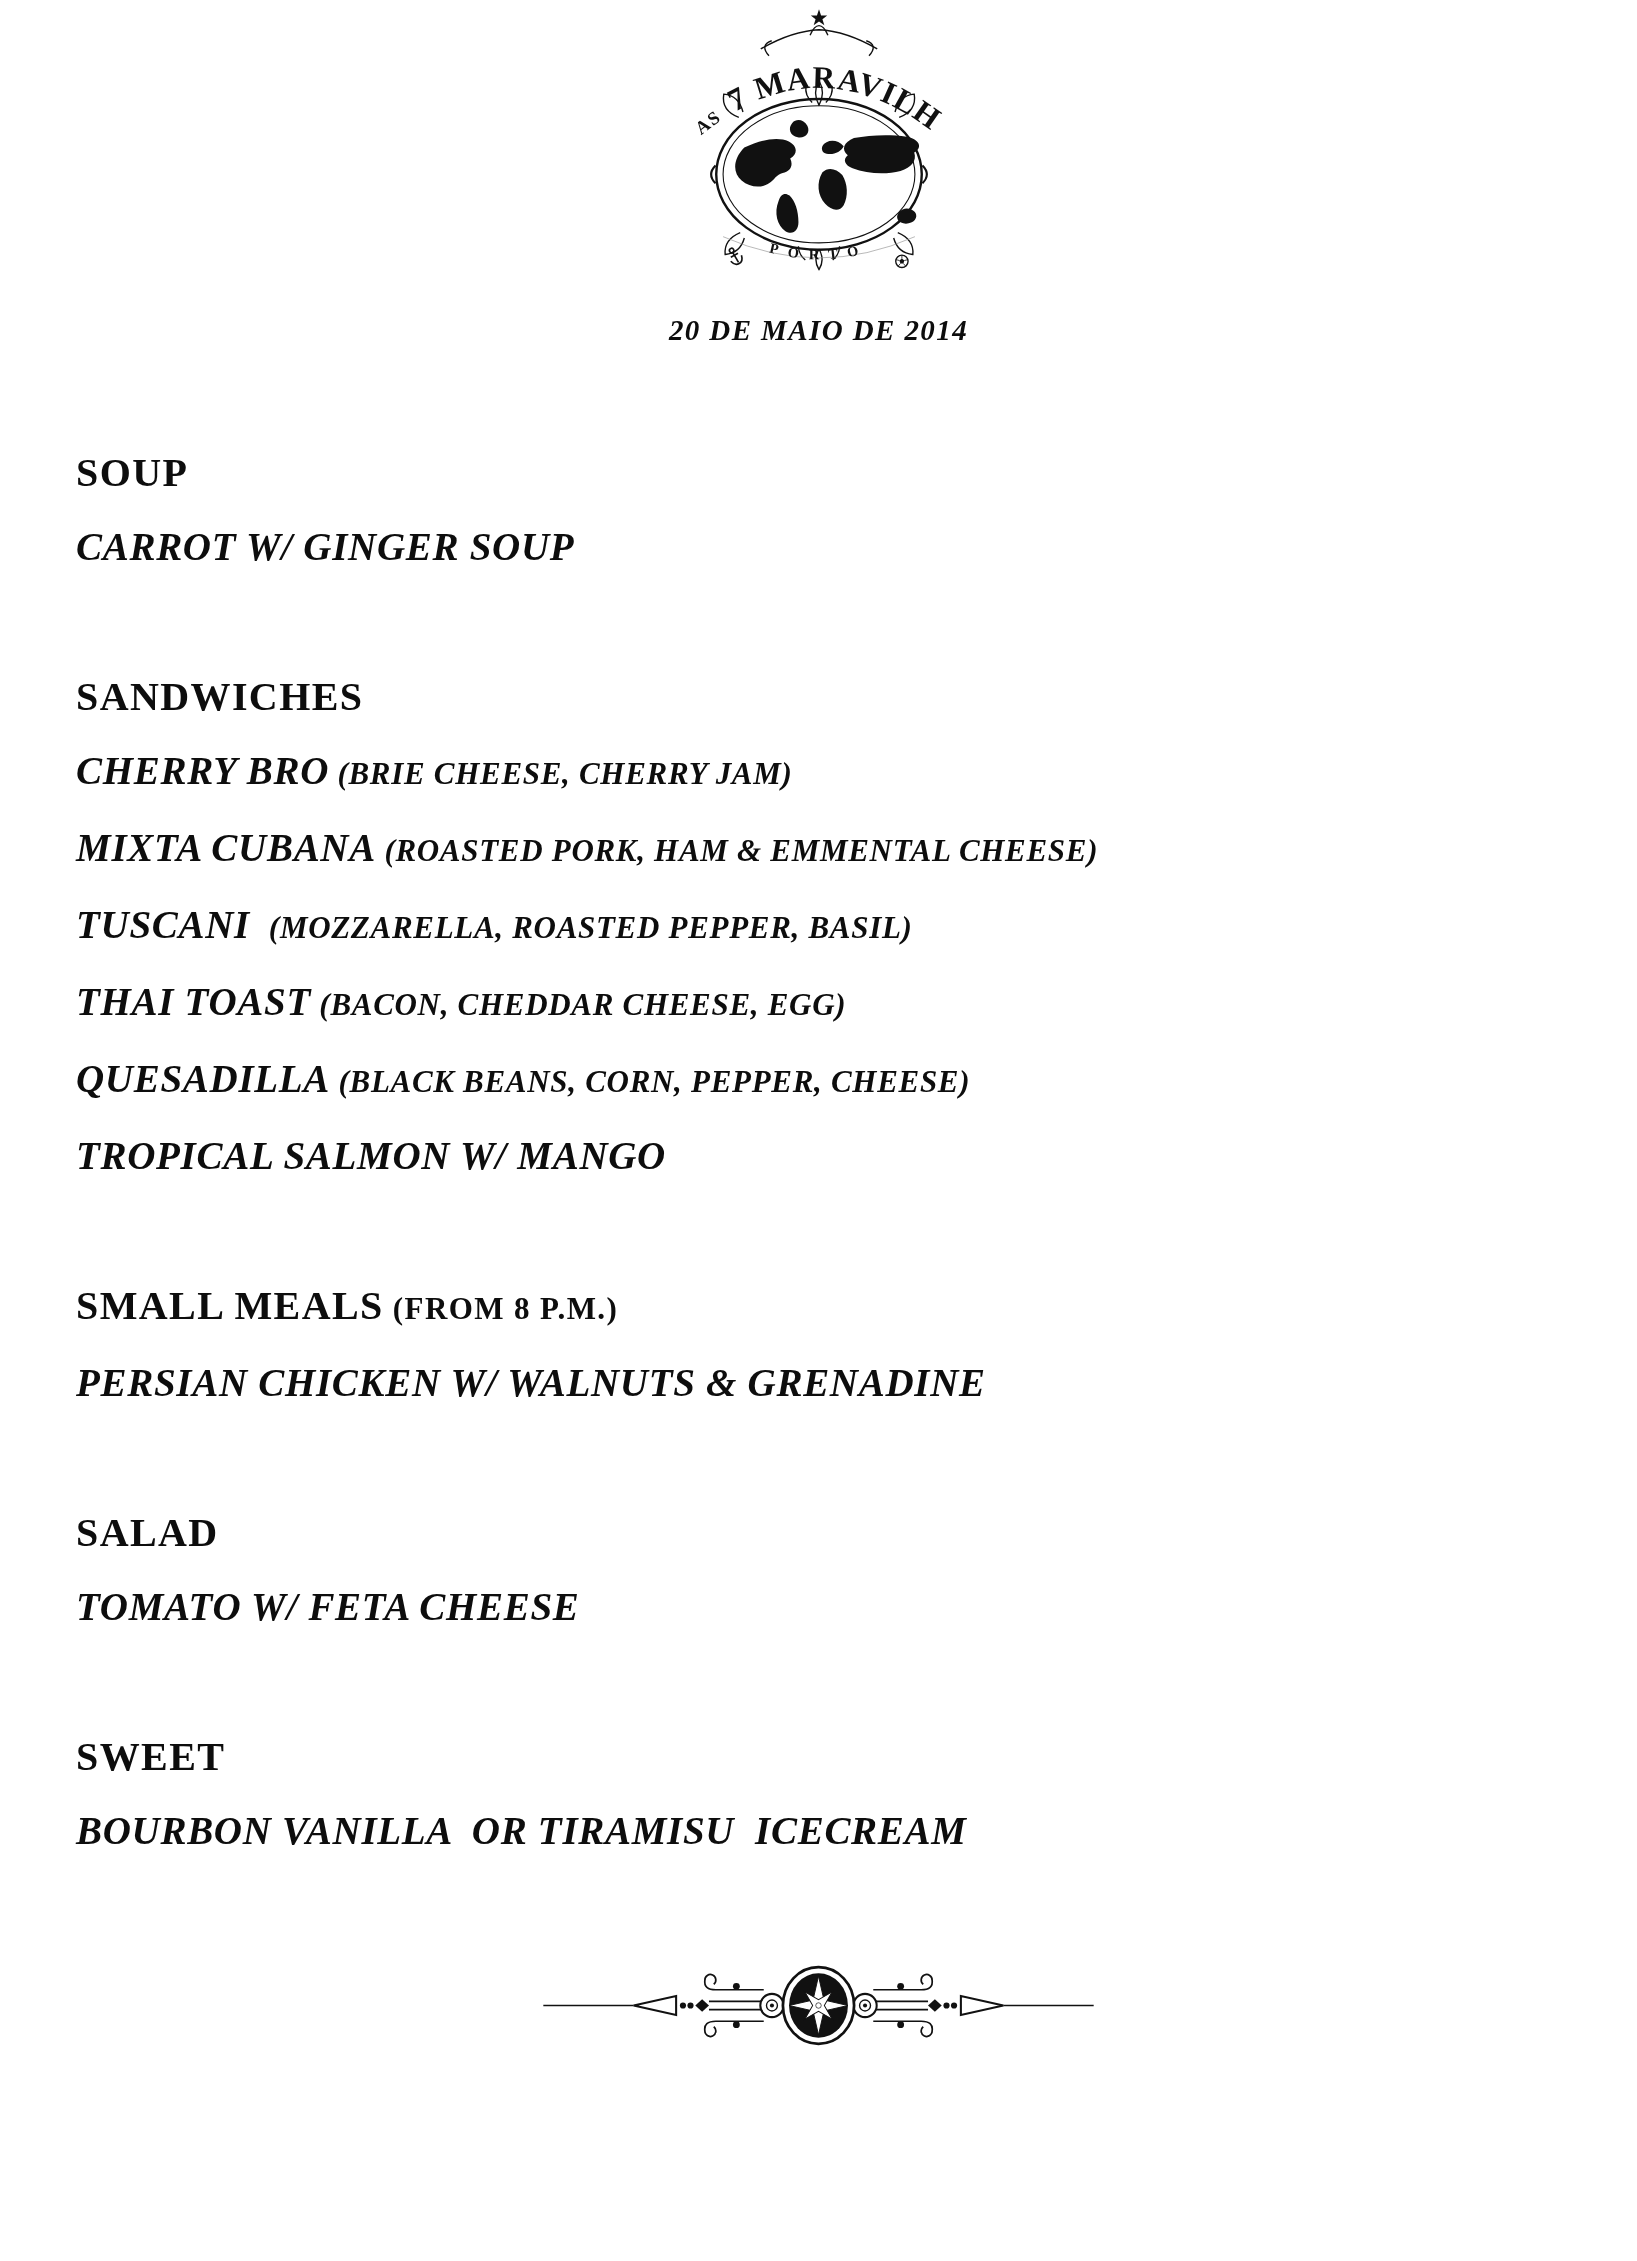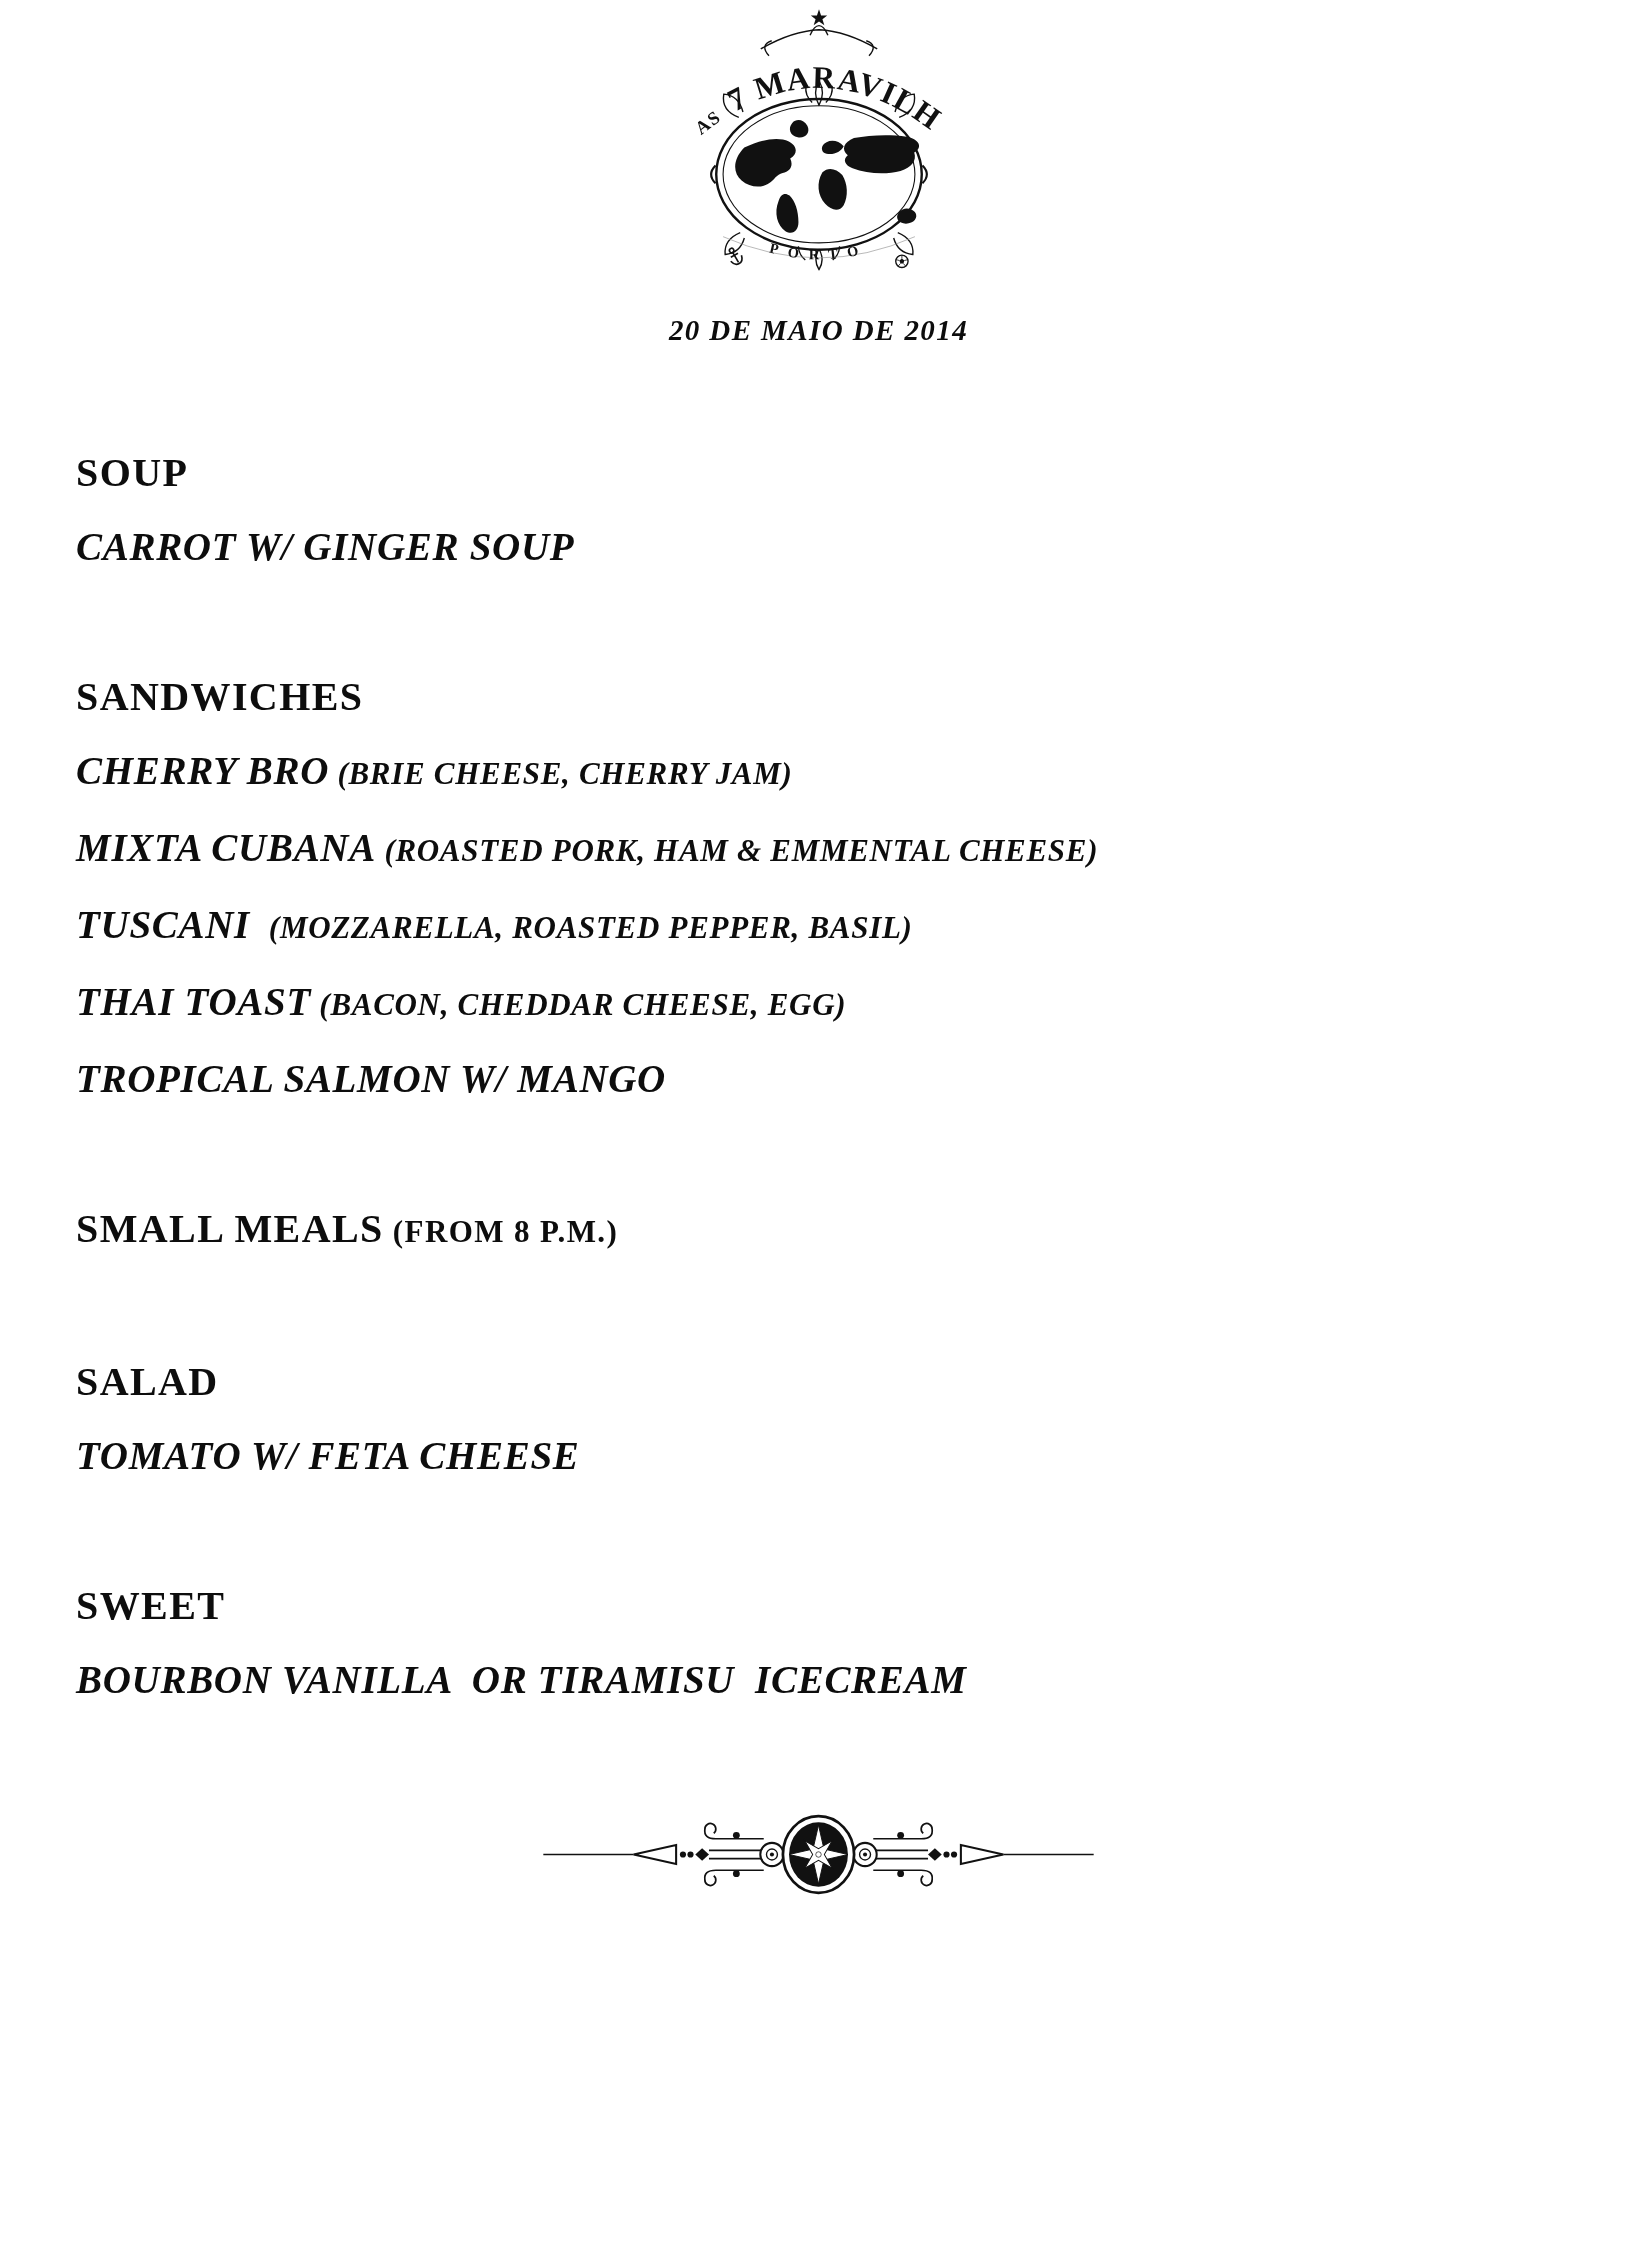--- a/index.html
+++ b/index.html
@@ -127,24 +127,26 @@
       <section class="menu-section">
         <h2 class="section-title"><span class="title-text">SOUP</span></h2>
         <p class="menu-item"><span class="item-name">CARROT W/ GINGER SOUP</span></p>
       </section>
       <section class="menu-section">
         <h2 class="section-title"><span class="title-text">SANDWICHES</span></h2>
         <p class="menu-item"><span class="item-name">CHERRY BRO</span><span class="item-detail"> (BRIE CHEESE, CHERRY JAM)</span></p>
         <p class="menu-item"><span class="item-name">MIXTA CUBANA</span><span class="item-detail"> (ROASTED PORK, HAM &amp; EMMENTAL CHEESE)</span></p>
         <p class="menu-item"><span class="item-name">TUSCANI </span><span class="item-detail"> (MOZZARELLA, ROASTED PEPPER, BASIL)</span></p>
         <p class="menu-item"><span class="item-name">THAI TOAST</span><span class="item-detail"> (BACON, CHEDDAR CHEESE, EGG)</span></p>
+        <p class="menu-item"><span class="item-name">QUESADILLA</span><span class="item-detail"> (BLACK BEANS, CORN, PEPPER, CHEESE)</span></p>
         <p class="menu-item"><span class="item-name">TROPICAL SALMON W/ MANGO</span></p>
       </section>
       <section class="menu-section">
         <h2 class="section-title"><span class="title-text">SMALL MEALS</span><span class="title-note"> (FROM 8 P.M.)</span></h2>
+        <p class="menu-item"><span class="item-name">PERSIAN CHICKEN W/ WALNUTS &amp; GRENADINE</span></p>
       </section>
       <section class="menu-section">
         <h2 class="section-title"><span class="title-text">SALAD</span></h2>
         <p class="menu-item"><span class="item-name">TOMATO W/ FETA CHEESE</span></p>
       </section>
       <section class="menu-section">
         <h2 class="section-title"><span class="title-text">SWEET</span></h2>
         <p class="menu-item"><span class="item-name">BOURBON VANILLA  OR TIRAMISU  ICECREAM</span></p>
       </section>
     </main>

